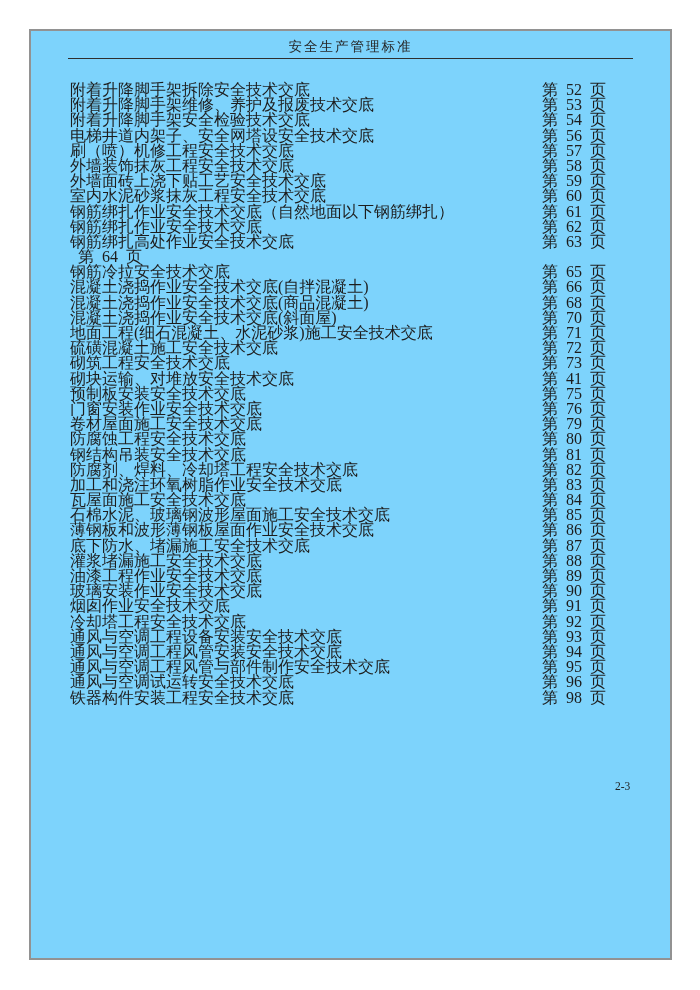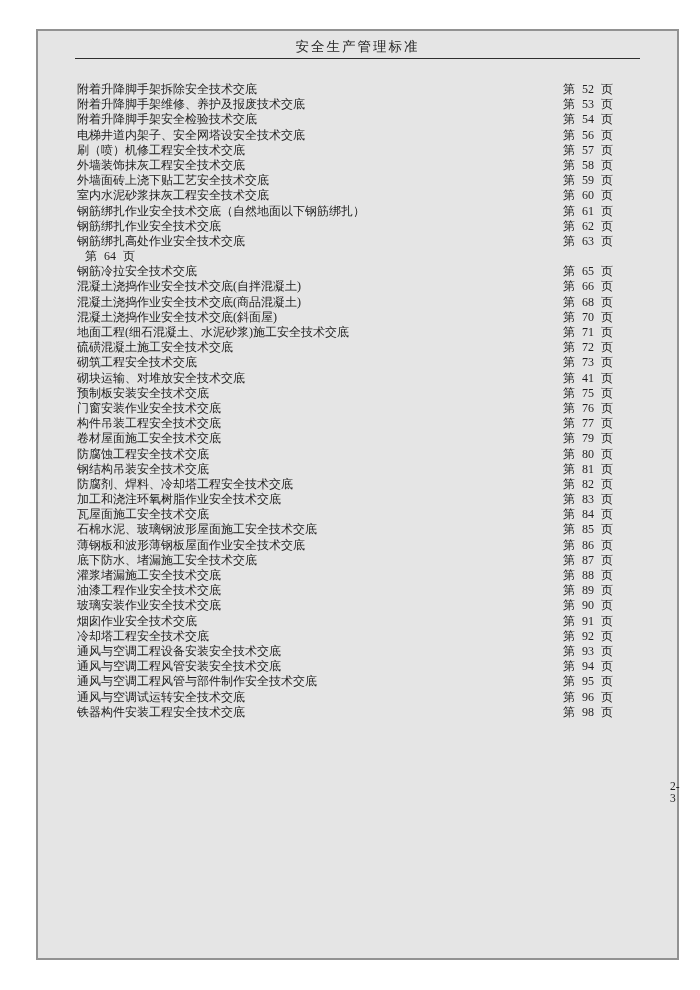--- a/index.html
+++ b/index.html
@@ -10,27 +10,27 @@
   body {
     width: 700px;
     height: 990px;
     position: relative;
     font-family: "Liberation Serif", "DejaVu Serif", serif;
     color: #1d1d1d;
     overflow: hidden;
   }
   .page-frame {
     position: absolute;
-    left: 36px;
+    left: 29px;
     top: 29px;
     width: 643px;
     height: 931px;
     border: 2px solid #929292;
     box-sizing: border-box;
-    background: #e5e5e5;
+    background: #7dd3fc;
   }
   .doc-title {
     position: absolute;
     top: 7px;
     left: 0;
     width: 100%;
     text-align: center;
     font-size: 13.5px;
     letter-spacing: 2px;
     color: #262626;
@@ -48,40 +48,39 @@
     left: 39px;
     top: 51px;
     width: 536px;
   }
   .toc-row {
     display: flex;
     justify-content: space-between;
     align-items: flex-start;
     height: 15.2px;
     line-height: 15.2px;
-    font-size: 12px;
+    font-size: 16px;
     white-space: nowrap;
     overflow: visible;
   }
   .toc-title {
     color: #1d1d1d;
   }
   .toc-page {
     color: #1d1d1d;
     word-spacing: 4px;
     flex-shrink: 0;
     padding-left: 8px;
   }
   .page-footer {
     position: absolute;
     left: 584px;
     top: 749px;
     font-size: 11.5px;
     color: #222222;
-    margin-left: 48px;
   }
 </style>
 </head>
 <body>
 
 <div class="page-frame">
   <div class="doc-title">安全生产管理标准</div>
   <div class="header-rule"></div>
 
   <div class="toc-list" id="toc-list">
@@ -166,24 +165,20 @@
       </div>
       <div class="toc-row">
         <span class="toc-title">预制板安装安全技术交底</span>
         <span class="toc-page">第 75 页</span>
       </div>
       <div class="toc-row">
         <span class="toc-title">门窗安装作业安全技术交底</span>
         <span class="toc-page">第 76 页</span>
       </div>
       <div class="toc-row">
-        <span class="toc-title">构件吊装工程安全技术交底</span>
-        <span class="toc-page">第 77 页</span>
-      </div>
-      <div class="toc-row">
         <span class="toc-title">卷材屋面施工安全技术交底</span>
         <span class="toc-page">第 79 页</span>
       </div>
       <div class="toc-row">
         <span class="toc-title">防腐蚀工程安全技术交底</span>
         <span class="toc-page">第 80 页</span>
       </div>
       <div class="toc-row">
         <span class="toc-title">钢结构吊装安全技术交底</span>
         <span class="toc-page">第 81 页</span>

